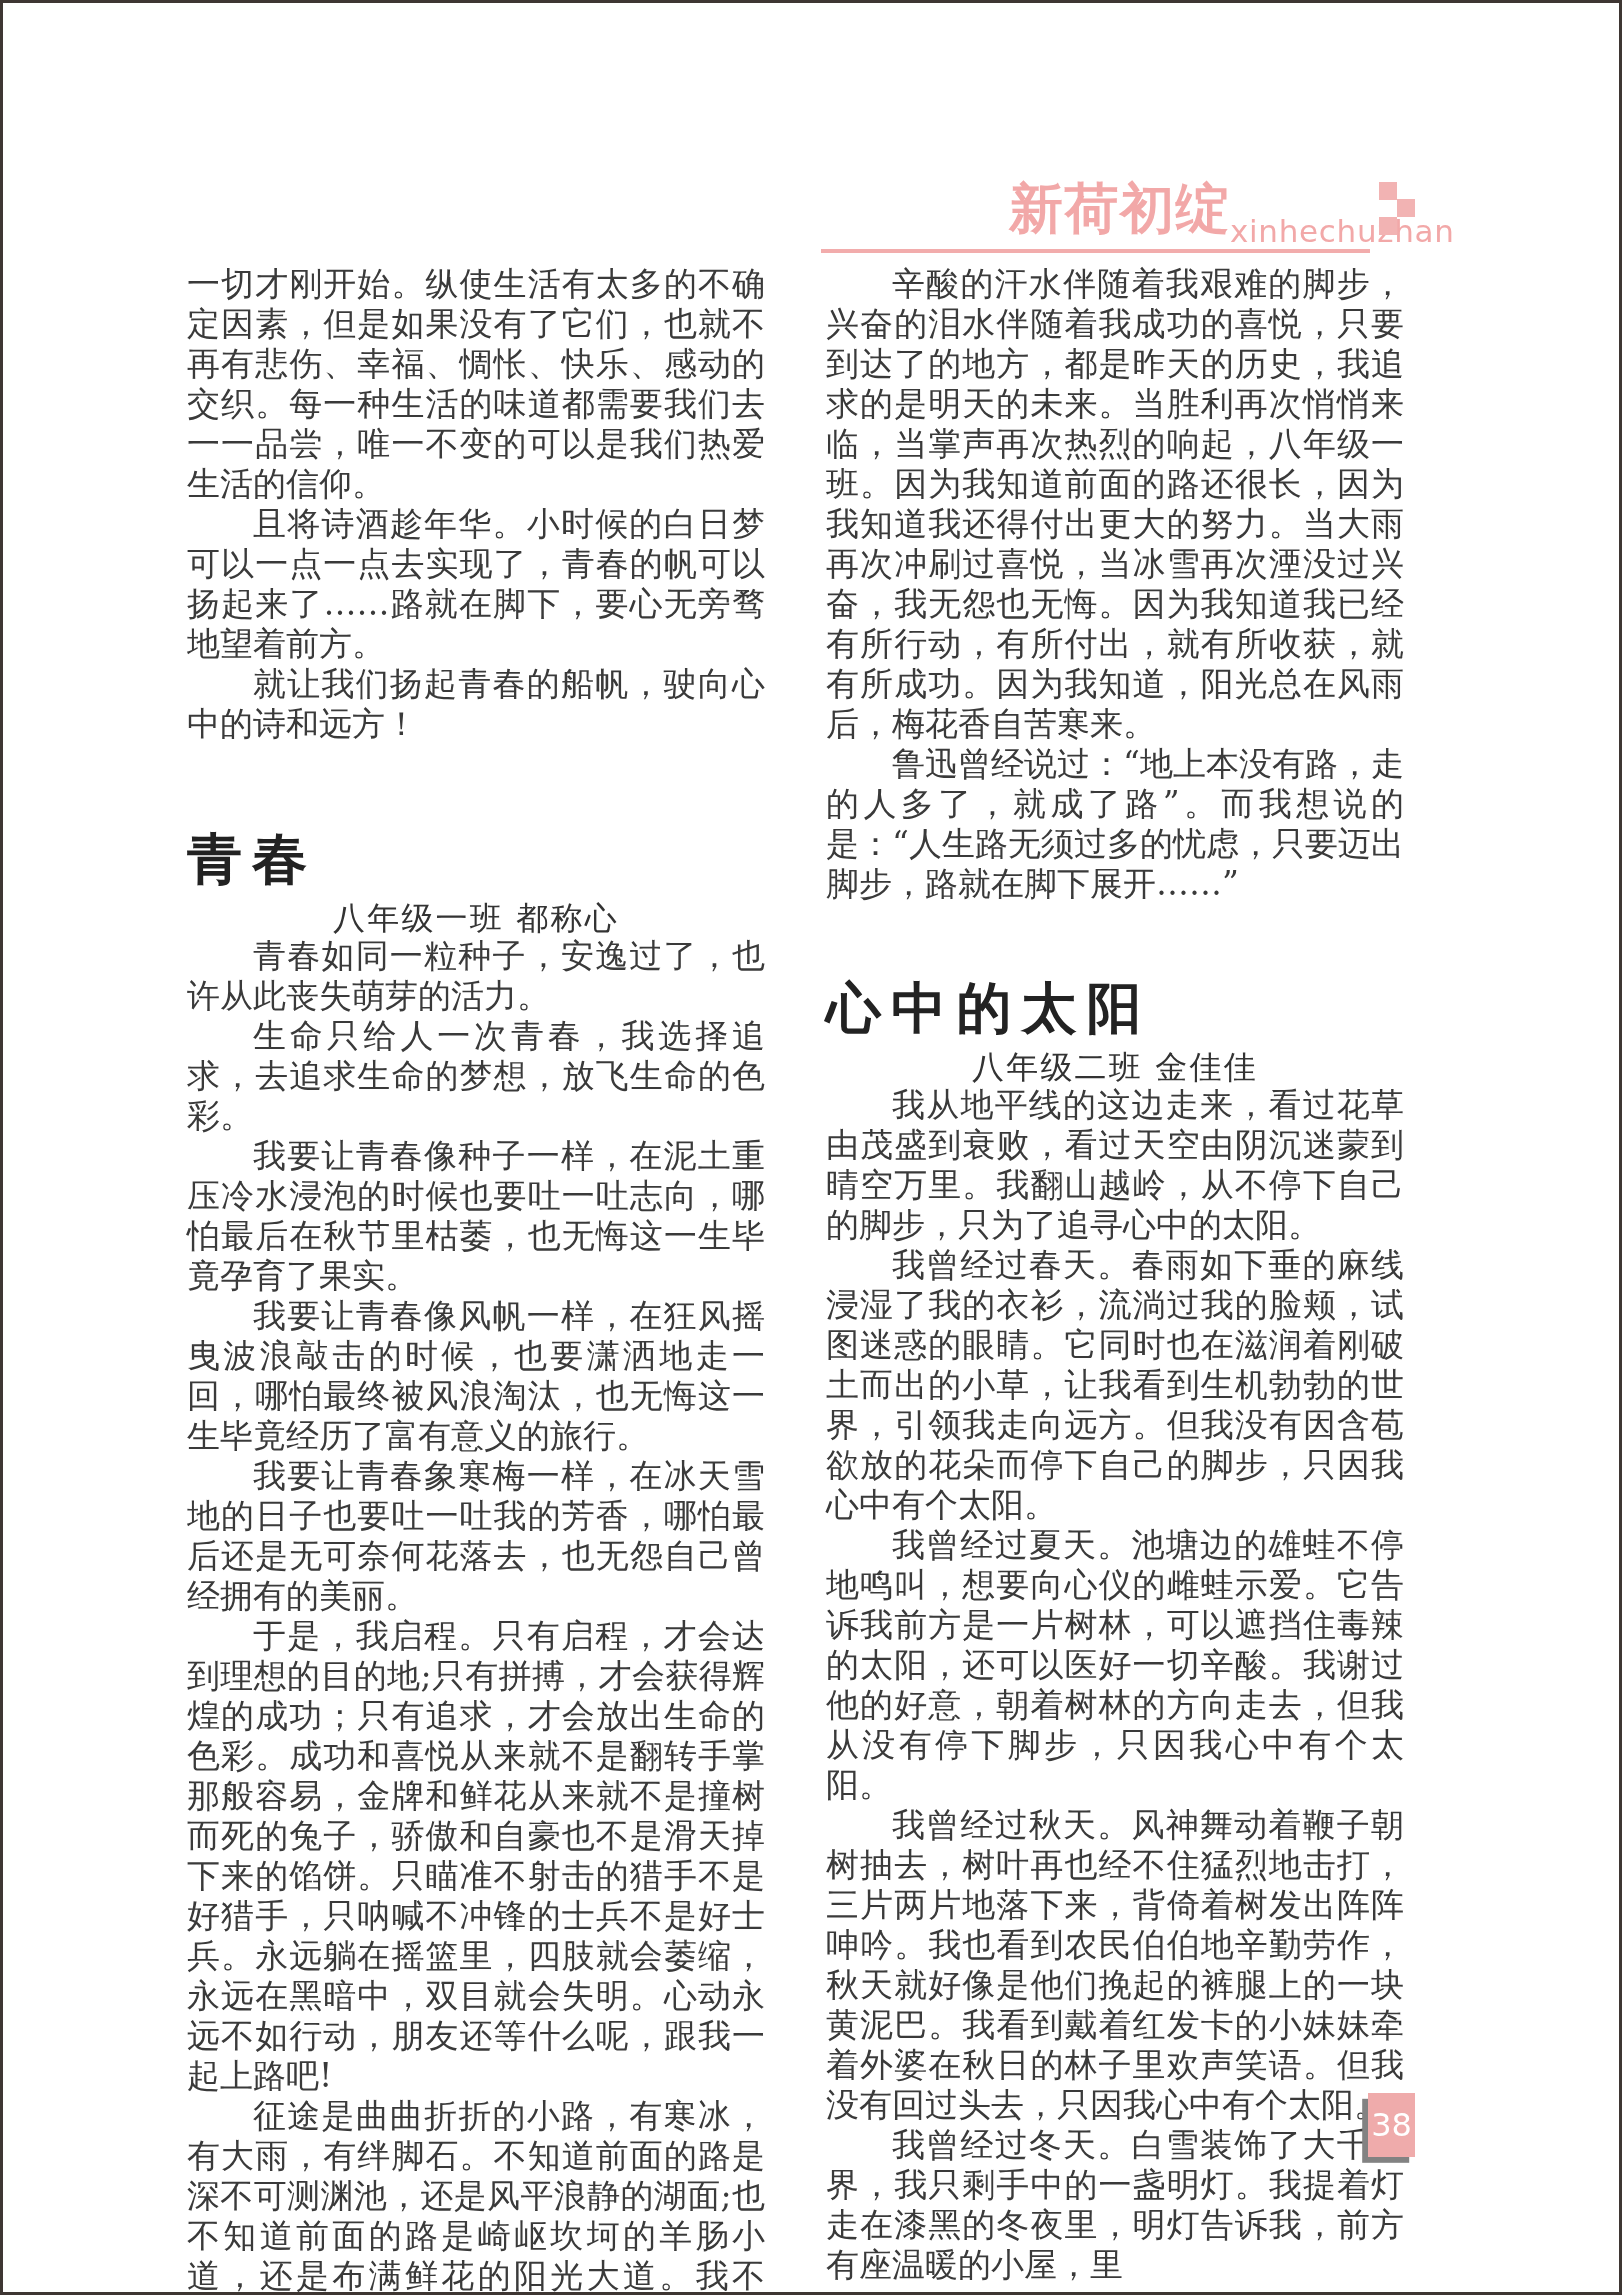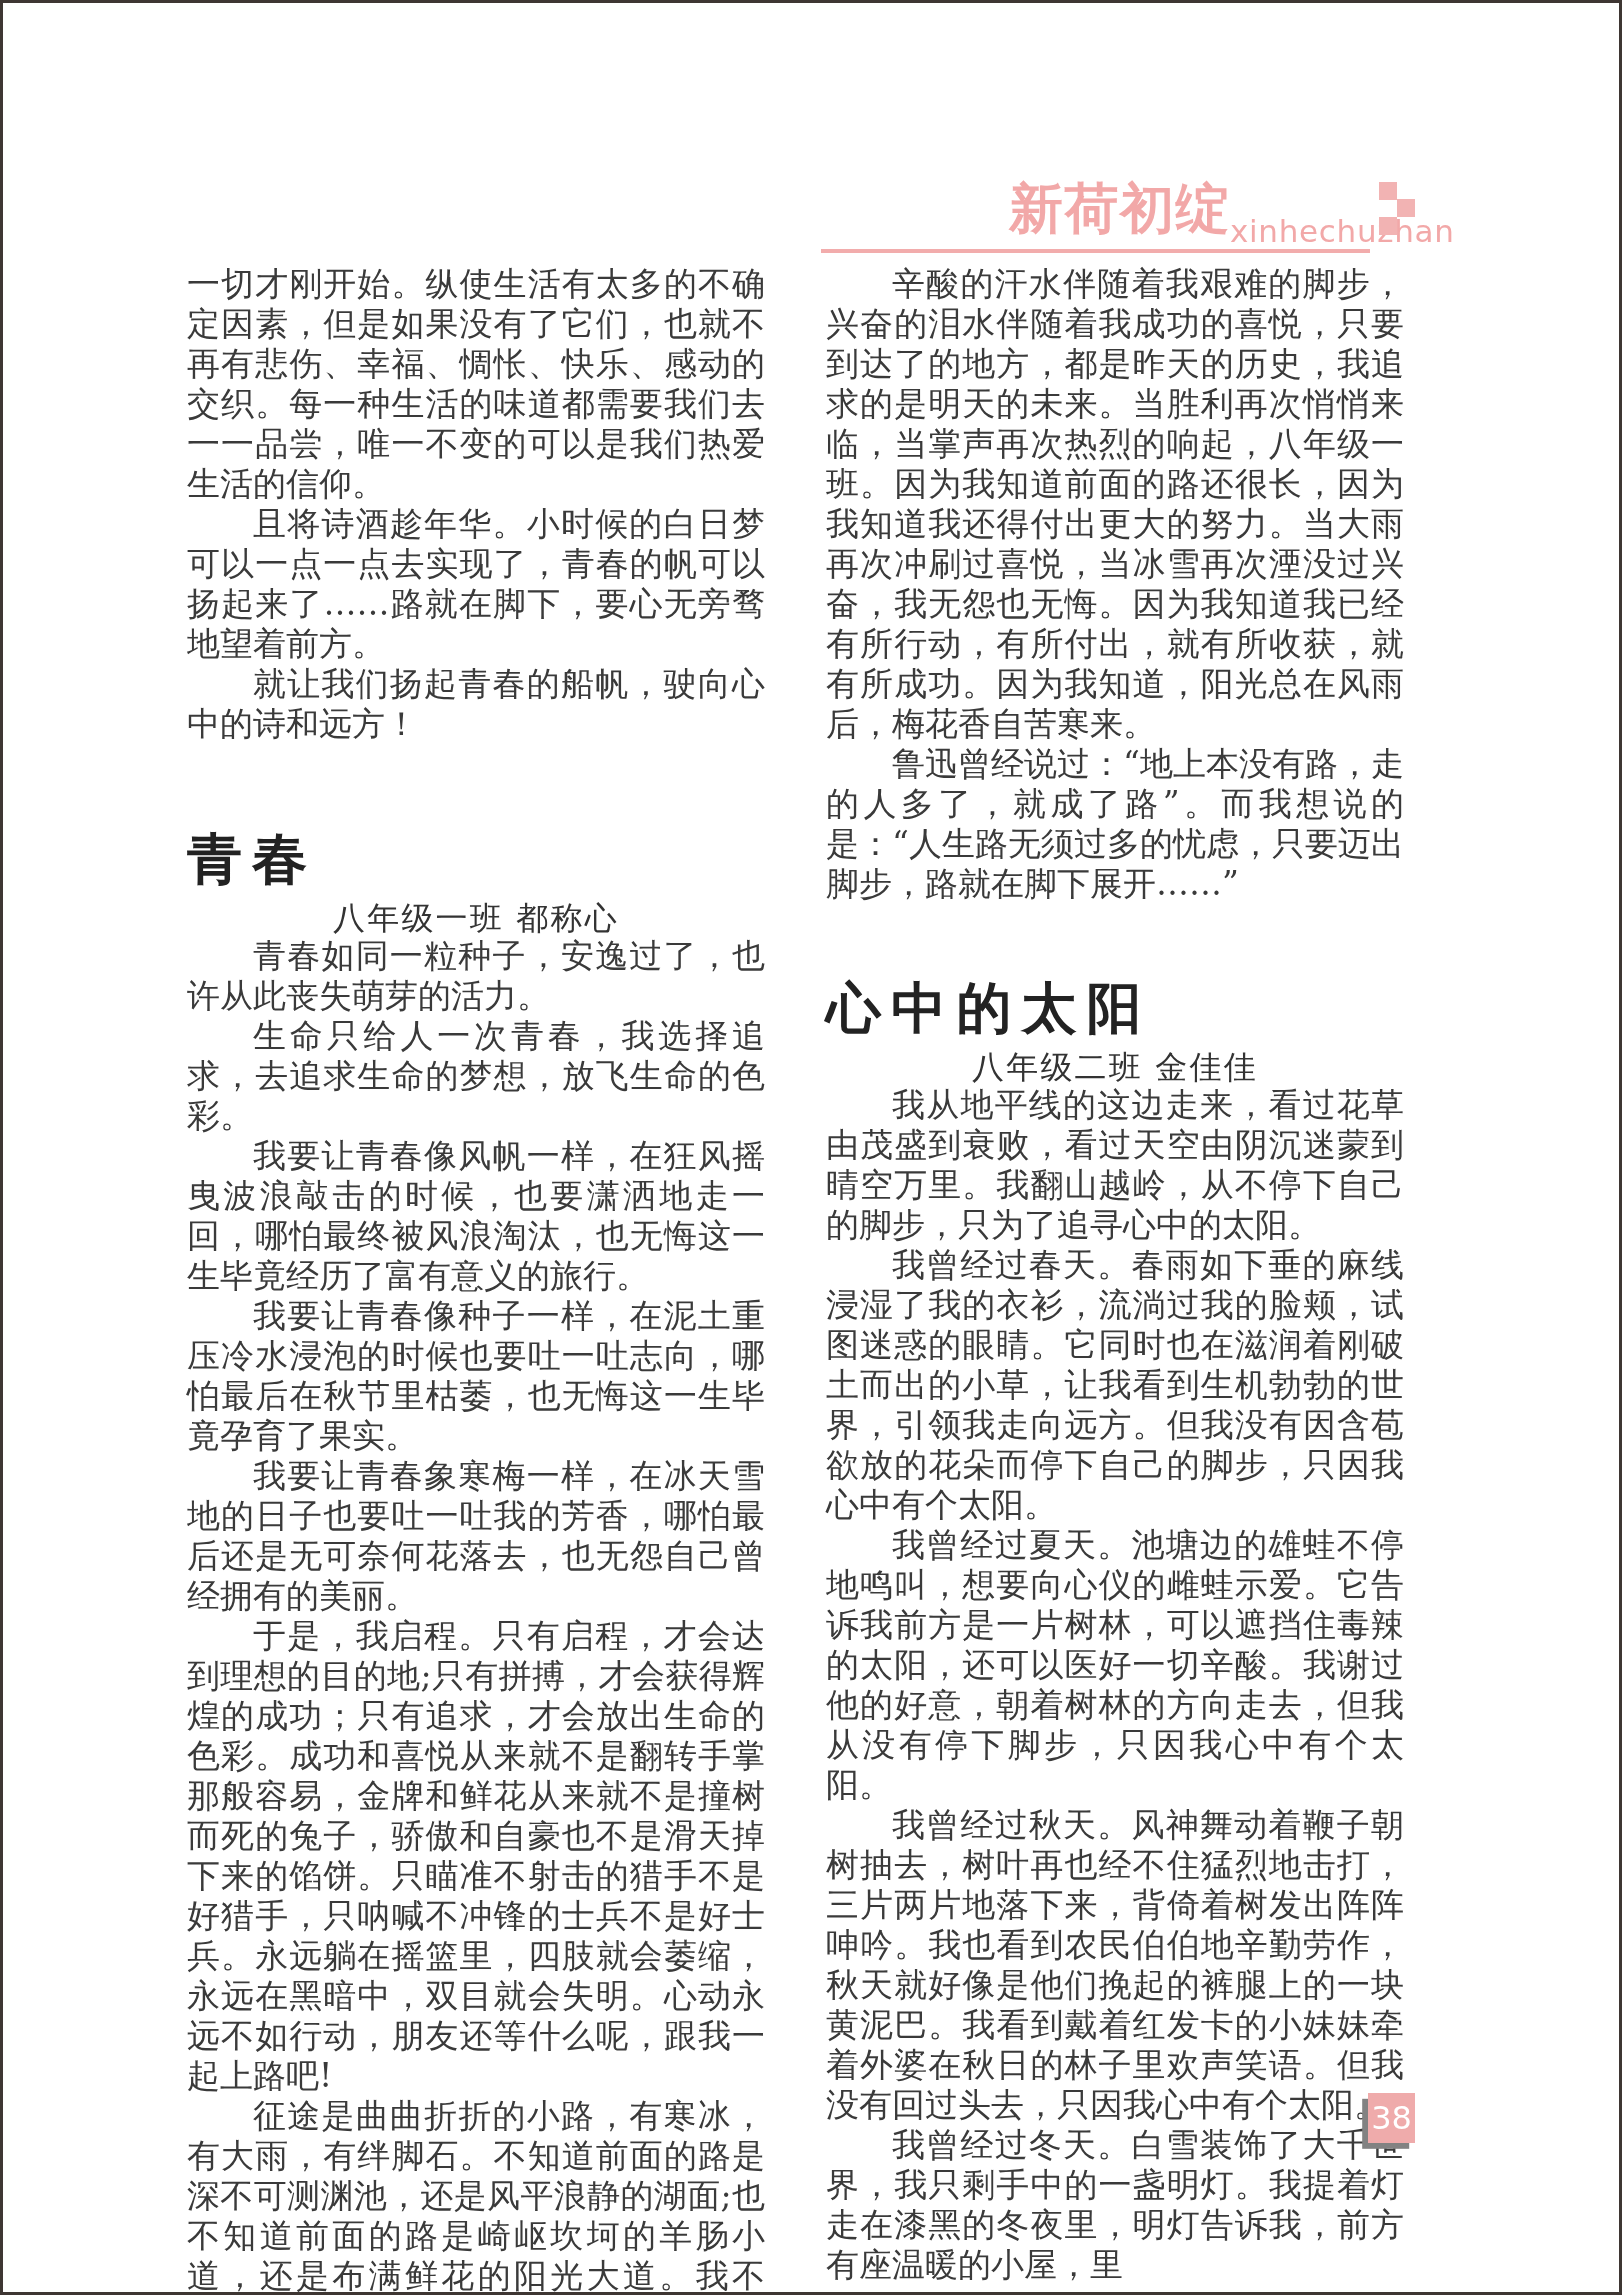--- a/index.html
+++ b/index.html
@@ -68,21 +68,21 @@
     letter-spacing: 2.2px;
   }
   .mt-title-left  { margin-top: 86px; }
   .mt-author      { margin-top: 13px; }
   .mt-body-left   { margin-top: 67px; }
   .mt-title-right { margin-top: 75px; }
   .mt-body-right  { margin-top: 61px; }
   
   .page-badge {
     position: absolute; left: 1368px; top: 2093px;
-    width: 47px; height: 50px;
+    width: 47px; height: 64px;
     background: #efabab;
     box-shadow: -5.8px 5.8px 0 #828282;
     color: #ffffff;
     font-family: "DejaVu Sans", "Liberation Sans", sans-serif;
     font-size: 32px;
     display: flex; align-items: center; justify-content: center;
   }
 </style>
 </head>
 <body>
@@ -99,22 +99,22 @@
 <div class="col col-left">
   <p class="no-indent">一切才刚开始。纵使生活有太多的不确定因素，但是如果没有了它们，也就不再有悲伤、幸福、惆怅、快乐、感动的交织。每一种生活的味道都需要我们去一一品尝，唯一不变的可以是我们热爱生活的信仰。</p>
   <p>且将诗酒趁年华。小时候的白日梦可以一点一点去实现了，青春的帆可以扬起来了……路就在脚下，要心无旁骛地望着前方。</p>
   <p>就让我们扬起青春的船帆，驶向心中的诗和远方！</p>
 
   <h1 class="article-title mt-title-left">青春</h1>
   <div class="article-author mt-author">八年级一班 都称心</div>
 
   <p class="mt-body-left">青春如同一粒种子，安逸过了，也许从此丧失萌芽的活力。</p>
   <p>生命只给人一次青春，我选择追求，去追求生命的梦想，放飞生命的色彩。</p>
+  <p>我要让青春像种子一样，在泥土重压冷水浸泡的时候也要吐一吐志向，哪怕最后在秋节里枯萎，也无悔这一生毕竟孕育了果实。</p>
   <p>我要让青春像风帆一样，在狂风摇曳波浪敲击的时候，也要潇洒地走一回，哪怕最终被风浪淘汰，也无悔这一生毕竟经历了富有意义的旅行。</p>
-  <p>我要让青春像种子一样，在泥土重压冷水浸泡的时候也要吐一吐志向，哪怕最后在秋节里枯萎，也无悔这一生毕竟孕育了果实。</p>
   <p>我要让青春象寒梅一样，在冰天雪地的日子也要吐一吐我的芳香，哪怕最后还是无可奈何花落去，也无怨自己曾经拥有的美丽。</p>
   <p>于是，我启程。只有启程，才会达到理想的目的地;只有拼搏，才会获得辉煌的成功；只有追求，才会放出生命的色彩。成功和喜悦从来就不是翻转手掌那般容易，金牌和鲜花从来就不是撞树而死的兔子，骄傲和自豪也不是滑天掉下来的馅饼。只瞄准不射击的猎手不是好猎手，只呐喊不冲锋的士兵不是好士兵。永远躺在摇篮里，四肢就会萎缩，永远在黑暗中，双目就会失明。心动永远不如行动，朋友还等什么呢，跟我一起上路吧!</p>
   <p>征途是曲曲折折的小路，有寒冰，有大雨，有绊脚石。不知道前面的路是深不可测渊池，还是风平浪静的湖面;也不知道前面的路是崎岖坎坷的羊肠小道，还是布满鲜花的阳光大道。我不管，我不管路上的荆棘也不顾前方的危险，系紧我的鞋带上路。</p>
 </div>
 
 <div class="col col-right">
   <p>辛酸的汗水伴随着我艰难的脚步，兴奋的泪水伴随着我成功的喜悦，只要到达了的地方，都是昨天的历史，我追求的是明天的未来。当胜利再次悄悄来临，当掌声再次热烈的响起，八年级一班。因为我知道前面的路还很长，因为我知道我还得付出更大的努力。当大雨再次冲刷过喜悦，当冰雪再次湮没过兴奋，我无怨也无悔。因为我知道我已经有所行动，有所付出，就有所收获，就有所成功。因为我知道，阳光总在风雨后，梅花香自苦寒来。</p>
   <p>鲁迅曾经说过：“地上本没有路，走的人多了，就成了路”。而我想说的是：“人生路无须过多的忧虑，只要迈出脚步，路就在脚下展开……”</p>
 
   <h1 class="article-title mt-title-right">心中的太阳</h1>

